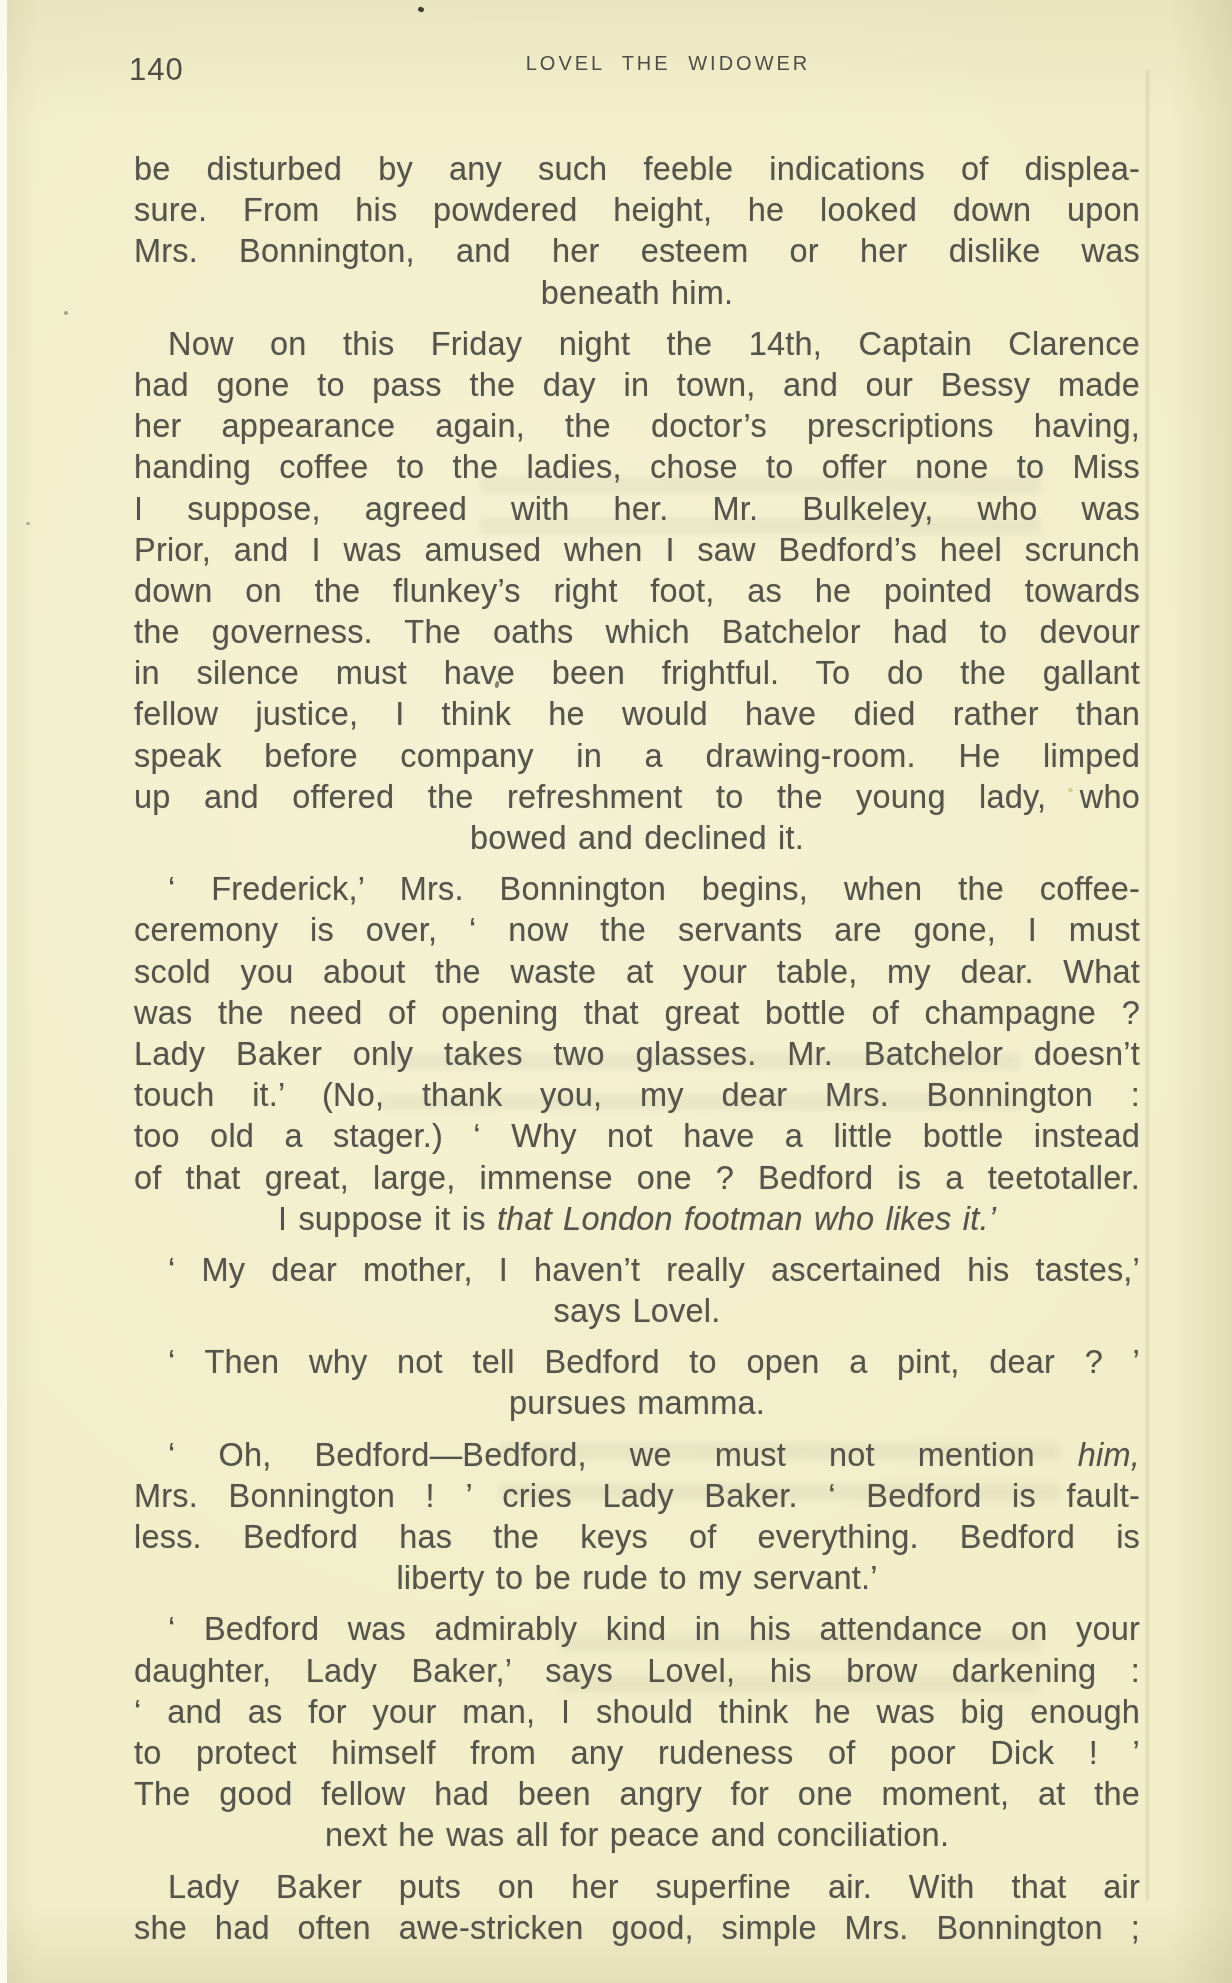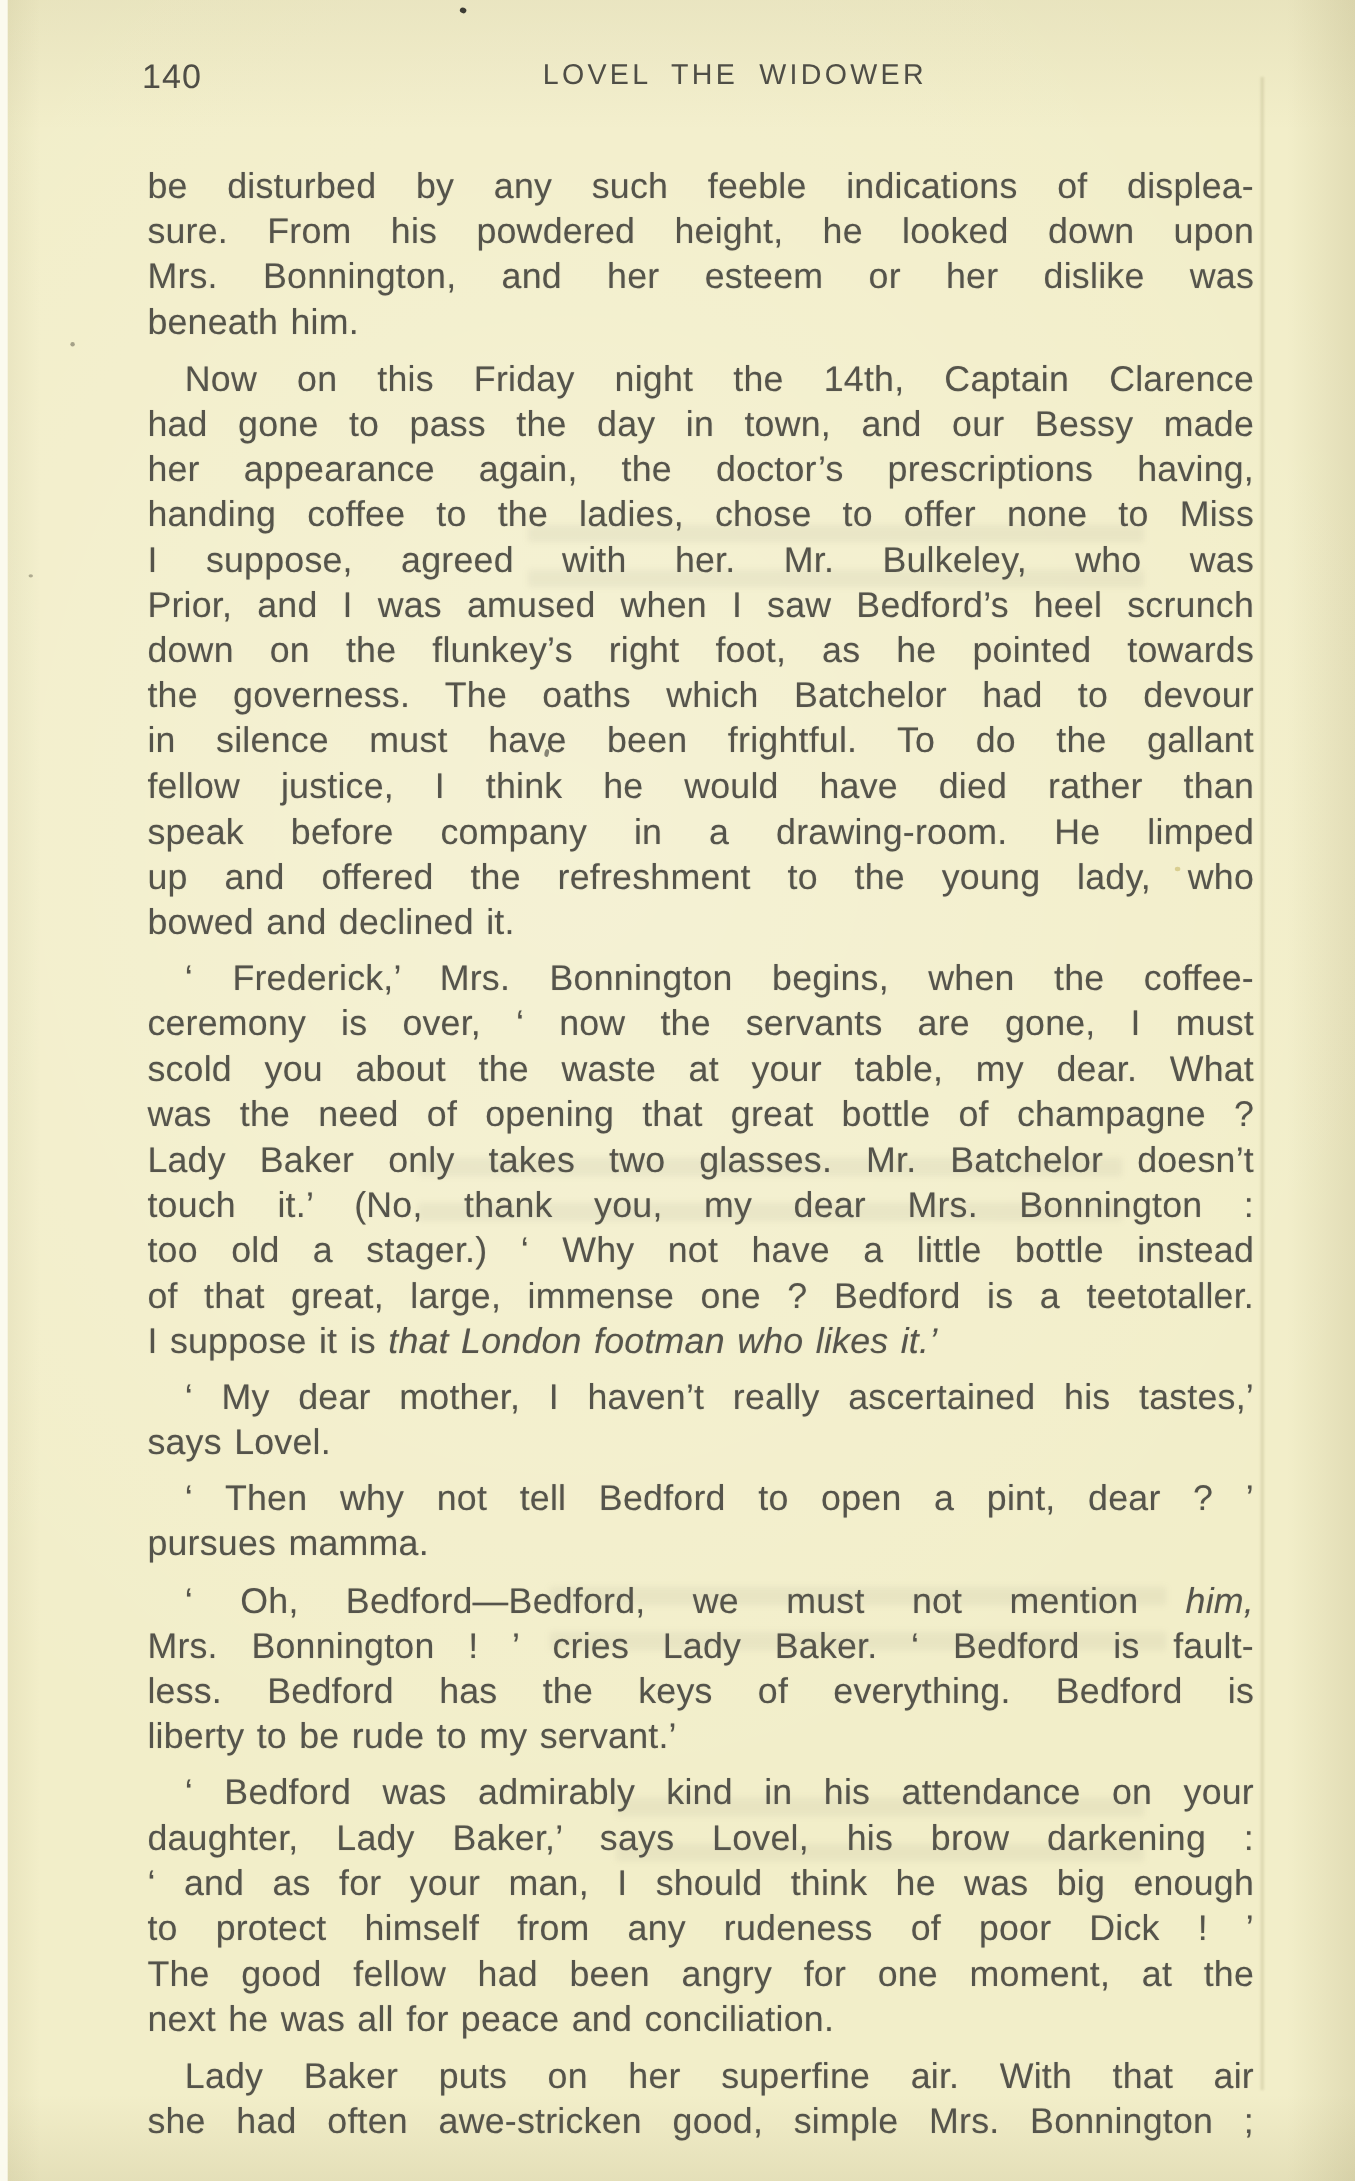--- a/index.html
+++ b/index.html
@@ -24,35 +24,35 @@
     position:absolute;left:1146px;top:70px;width:3px;height:1830px;
     background:rgba(140,132,85,.20);
     filter:blur(1.2px);
   }
   .header-pagenum{
     position:absolute;left:129px;top:52px;
     font-size:31px;letter-spacing:1px;color:#4f4e46;
   }
   .header-title{
     position:absolute;left:668px;top:52px;transform:translateX(-50%);
-    font-size:26px;letter-spacing:3px;word-spacing:9px;color:#4f4e46;
+    font-size:20px;letter-spacing:3px;word-spacing:9px;color:#4f4e46;
     white-space:nowrap;
   }
   .text-block{
     position:absolute;left:124px;top:139px;width:1026px;
     font-size:32.5px;
     word-spacing:2px;
     letter-spacing:.2px;
     text-shadow:0 0 1px rgba(85,84,75,.30);
   }
   .para{margin:10px;padding:0;}
   .line{
     height:41.2px;line-height:41.2px;
     white-space:normal;overflow:visible;
-    text-align:left;
+    text-align:center;
   }
   .line.j{
     text-align:justify;
     text-align-last:justify;
     -moz-text-align-last:justify;
   }
   .line.ind{text-indent:34px;}
   .it{font-style:italic;}
   .ghost{
     position:absolute;

